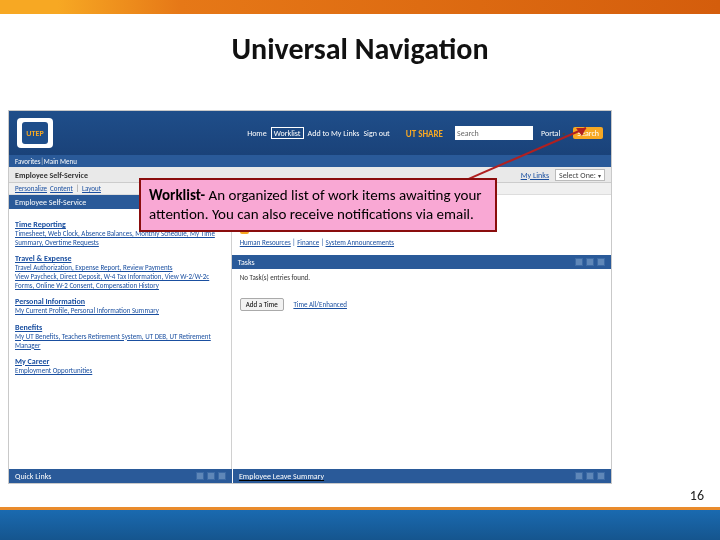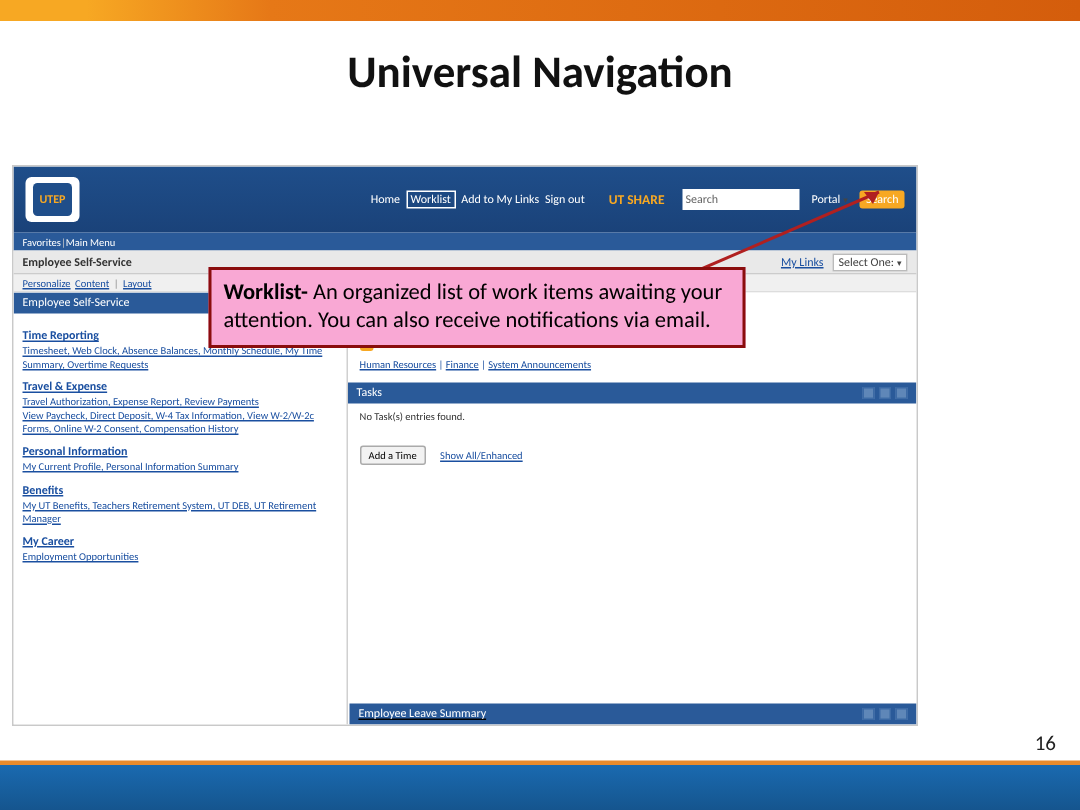--- a/index.html
+++ b/index.html
@@ -144,25 +144,35 @@
           <span>Tasks</span>
           <div class="hdr-icons">
               <span class="hdr-ico"></span>
               <span class="hdr-ico"></span>
               <span class="hdr-ico"></span>
             </div>
         </div>
         <div class="no-tasks">No Task(s) entries found.</div>
         <div style="padding:6px 0 0 0">
           <span class="btn">Add a Time</span>
-          <span class="linkish" style="font-size:7px;margin-left:6px;">Show All/Enhanced</span>
+          <span class="linkish" style="font-size:7px;margin-left:6px;">Time All/Enhanced</span>
         </div>
       </div>
     </div>
 
+    <div class="quicklinks">
+      <div class="pagelet-hdr">
+        <span>Quick Links</span>
+        <div class="hdr-icons">
+            <span class="hdr-ico"></span>
+            <span class="hdr-ico"></span>
+            <span class="hdr-ico"></span>
+          </div>
+      </div>
+    </div>
     <div class="leave-summary">
       <div class="pagelet-hdr">
         <span>Employee Leave Summary</span>
         <div class="hdr-icons">
             <span class="hdr-ico"></span>
             <span class="hdr-ico"></span>
             <span class="hdr-ico"></span>
           </div>
       </div>
     </div>

